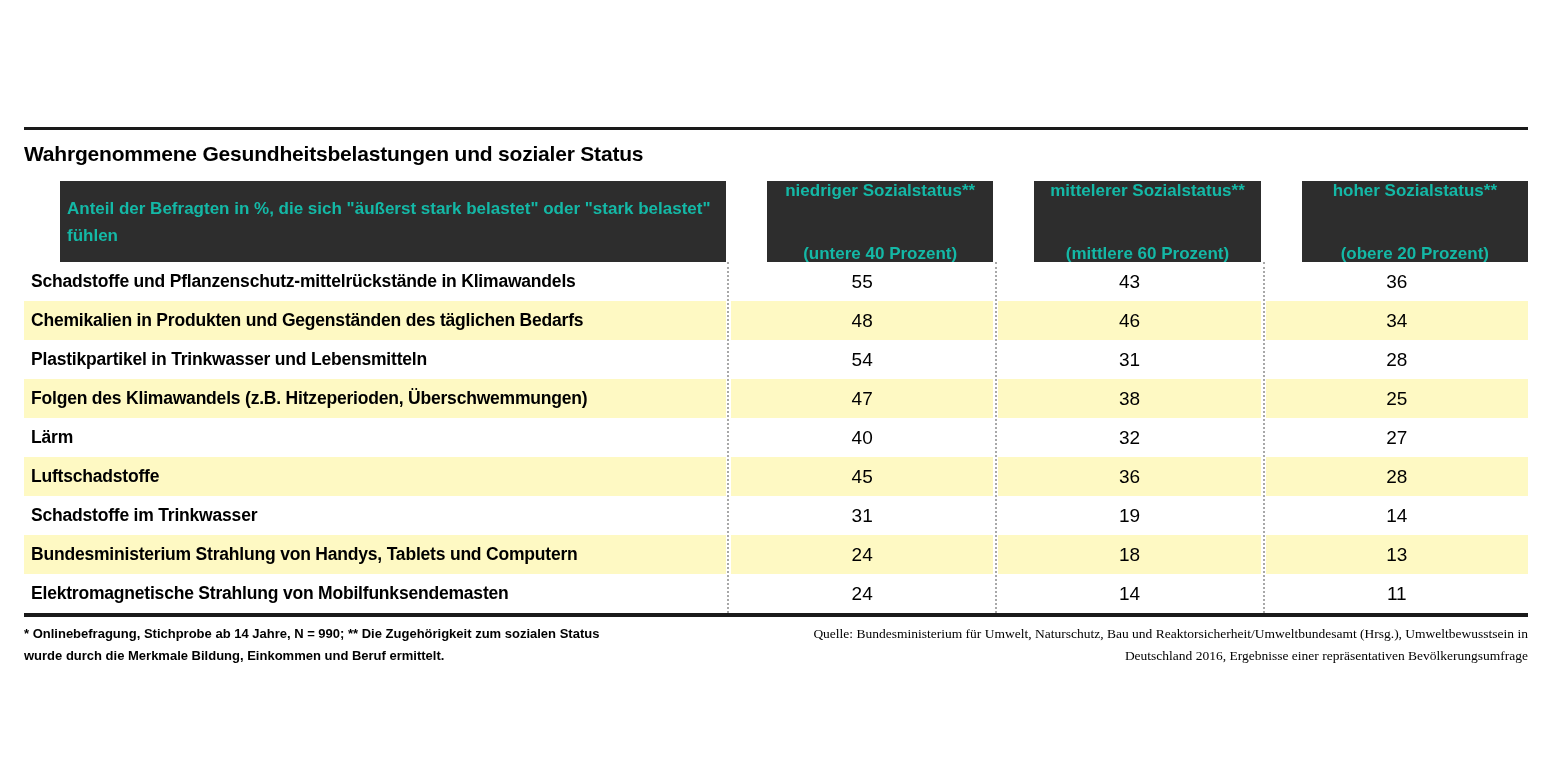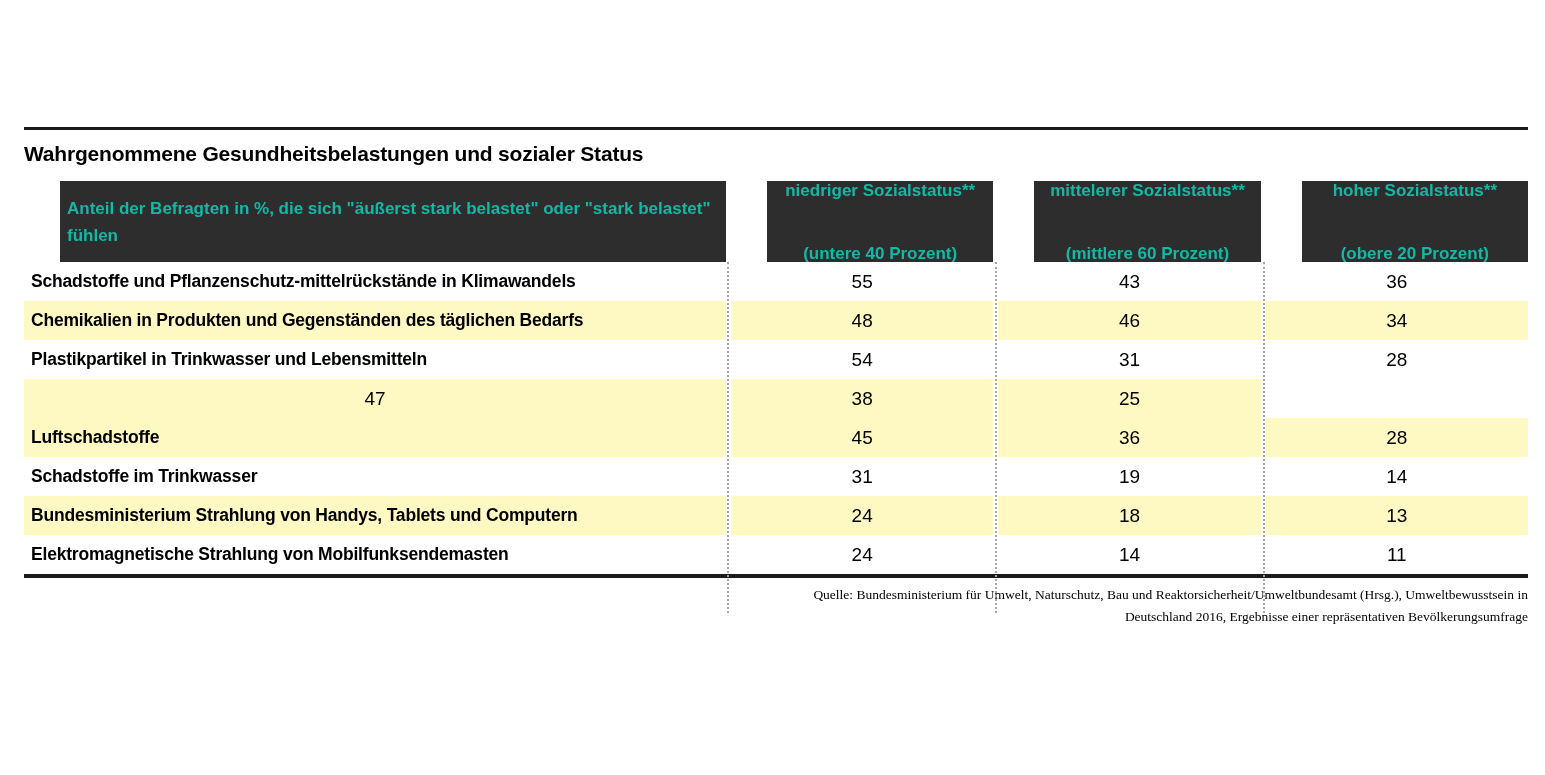--- a/index.html
+++ b/index.html
@@ -166,23 +166,30 @@
         <div class="cell value-cell">46</div>
         <div class="cell value-cell">34</div>
       </div>
       <div class="trow body-row">
         <div class="cell label-cell">Plastikpartikel in Trinkwasser und Lebensmitteln</div>
         <div class="cell value-cell">54</div>
         <div class="cell value-cell">31</div>
         <div class="cell value-cell">28</div>
       </div>
       <div class="trow body-row alt">
+        <div class="cell label-cell">Folgen des Klimawandels (z.B. Hitzeperioden, Überschwemmungen)</div>
         <div class="cell value-cell">47</div>
         <div class="cell value-cell">38</div>
         <div class="cell value-cell">25</div>
+      </div>
+      <div class="trow body-row">
+        <div class="cell label-cell">Lärm</div>
+        <div class="cell value-cell">40</div>
+        <div class="cell value-cell">32</div>
+        <div class="cell value-cell">27</div>
       </div>
       <div class="trow body-row alt">
         <div class="cell label-cell">Luftschadstoffe</div>
         <div class="cell value-cell">45</div>
         <div class="cell value-cell">36</div>
         <div class="cell value-cell">28</div>
       </div>
       <div class="trow body-row">
         <div class="cell label-cell">Schadstoffe im Trinkwasser</div>
         <div class="cell value-cell">31</div>
@@ -203,20 +210,24 @@
       </div>
 
       <div class="dot-sep s1"></div>
       <div class="dot-sep s2"></div>
       <div class="dot-sep s3"></div>
 
       <div class="bottom-rule"></div>
     </div>
 
     <div class="footnotes">
+      <div class="footnote-left">
+        <div>* Onlinebefragung, Stichprobe ab 14 Jahre, N = 990; ** Die Zugehörigkeit zum sozialen Status</div>
+        <div>wurde durch die Merkmale Bildung, Einkommen und Beruf ermittelt.</div>
+      </div>
       <div class="footnote-source">
         <div>Quelle: Bundesministerium für Umwelt, Naturschutz, Bau und Reaktorsicherheit/Umweltbundesamt (Hrsg.), Umweltbewusstsein in</div>
         <div>Deutschland 2016, Ergebnisse einer repräsentativen Bevölkerungsumfrage</div>
       </div>
     </div>
 
   </div>
 </div>
 
 </body></html>

